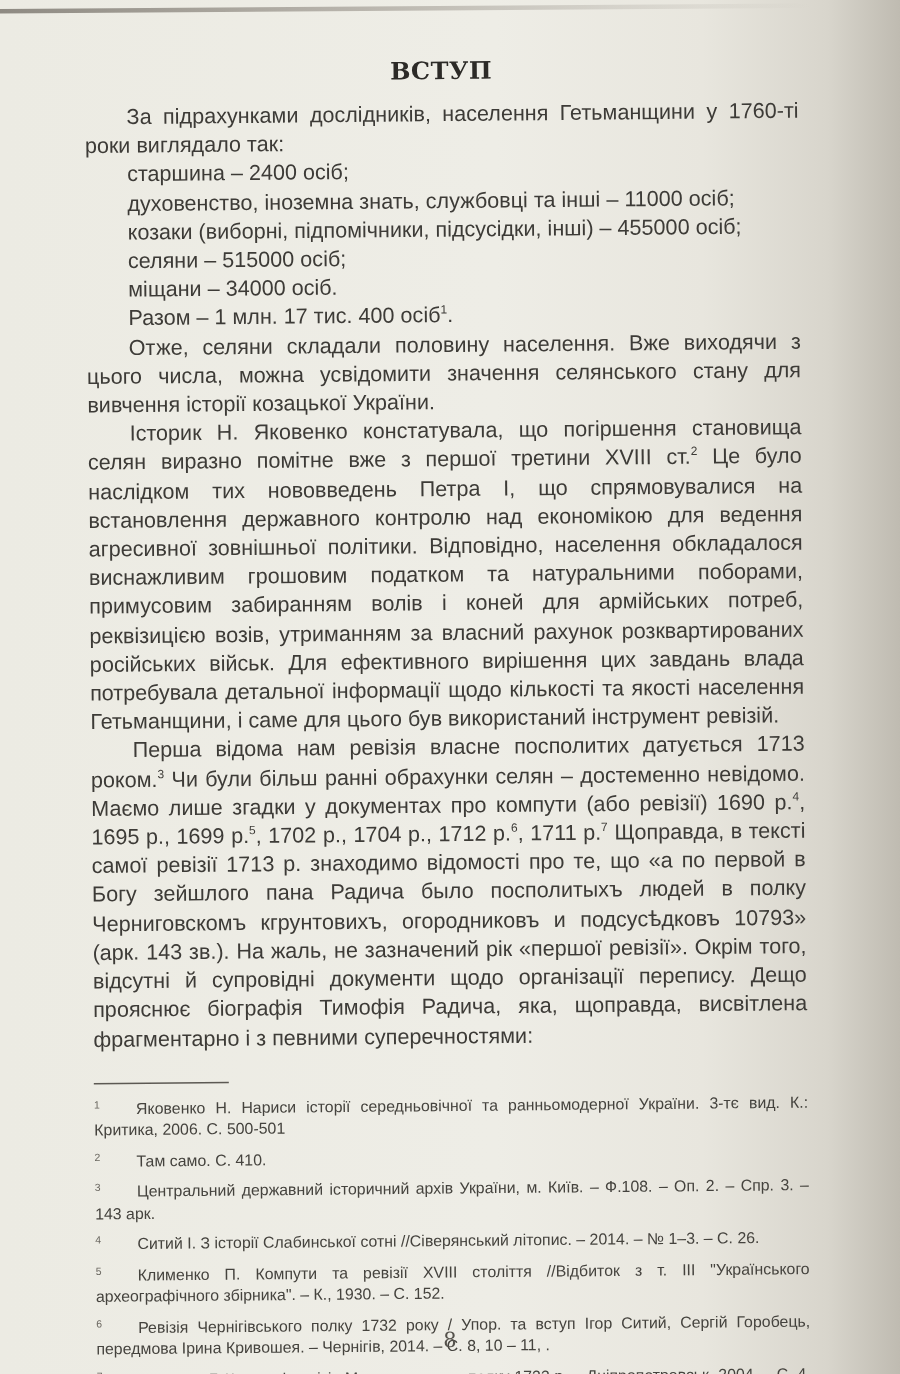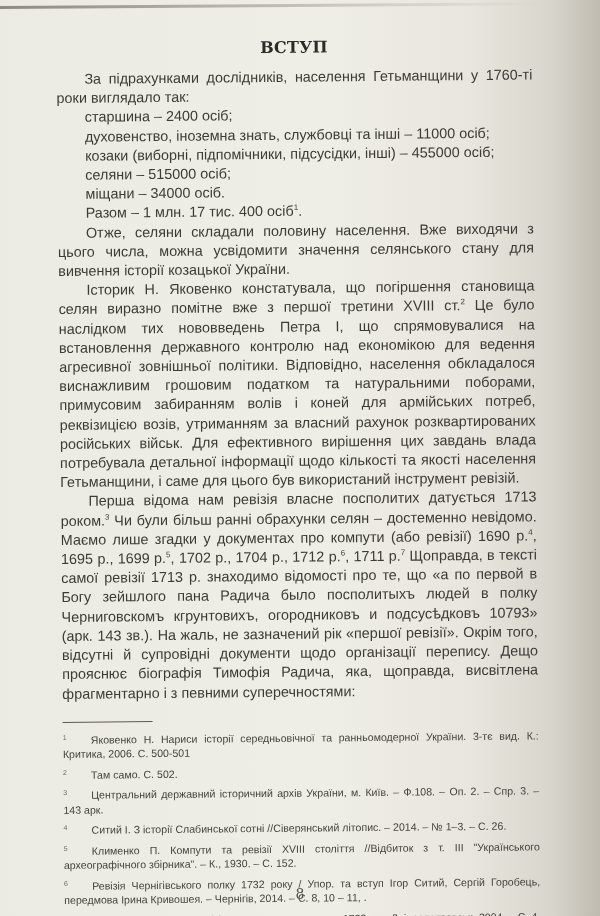--- a/index.html
+++ b/index.html
@@ -121,21 +121,21 @@
 
     <p class="para"><span>Історик Н. Яковенко констатувала, що погіршення становища селян виразно помітне вже з першої третини XVIII ст.</span><sup>2</sup><span> Це було наслідком тих нововведень Петра І, що спрямовувалися на встановлення державного контролю над економікою для ведення агресивної зовнішньої політики. Відповідно, населення обкладалося виснажливим грошовим податком та натуральними поборами, примусовим забиранням волів і коней для армійських потреб, реквізицією возів, утриманням за власний рахунок розквартированих російських військ. Для ефективного вирішення цих завдань влада потребувала детальної інформації щодо кількості та якості населення Гетьманщини, і саме для цього був використаний інструмент ревізій.</span></p>
 
     <p class="para"><span>Перша відома нам ревізія власне посполитих датується 1713 роком.</span><sup>3</sup><span> Чи були більш ранні обрахунки селян – достеменно невідомо. Маємо лише згадки у документах про компути (або ревізії) 1690 р.</span><sup>4</sup><span>, 1695 р., 1699 р.</span><sup>5</sup><span>, 1702 р., 1704 р., 1712 р.</span><sup>6</sup><span>, 1711 р.</span><sup>7</sup><span> Щоправда, в тексті самої ревізії 1713 р. знаходимо відомості про те, що «а по первой в Богу зейшлого пана Радича было посполитыхъ людей в полку Черниговскомъ кгрунтовихъ, огородниковъ и подсусѣдковъ 10793» (арк. 143 зв.). На жаль, не зазначений рік «першої ревізії». Окрім того, відсутні й супровідні документи щодо організації перепису. Дещо прояснює біографія Тимофія Радича, яка, щоправда, висвітлена фрагментарно і з певними суперечностями:</span></p>
   </div>
 
   <div class="fn-rule"></div>
 
   <div class="footnotes">
     <p class="fn"><span class="fn-num">1</span><span>Яковенко Н. Нариси історії середньовічної та ранньомодерної України. 3-тє вид. К.: Критика, 2006. С. 500-501</span></p>
-    <p class="fn"><span class="fn-num">2</span><span>Там само. С. 502.</span></p>
+    <p class="fn"><span class="fn-num">2</span><span>Там само. С. 410.</span></p>
     <p class="fn"><span class="fn-num">3</span><span>Центральний державний історичний архів України, м. Київ. – Ф.108. – Оп. 2. – Спр. 3. – 143 арк.</span></p>
     <p class="fn"><span class="fn-num">4</span><span>Ситий І. З історії Слабинської сотні //Сіверянський літопис. – 2014. – № 1–3. – С. 26.</span></p>
     <p class="fn"><span class="fn-num">5</span><span>Клименко П. Компути та ревізії XVIII століття //Відбиток з т. ІІІ "Українського археографічного збірника". – К., 1930. – С. 152.</span></p>
     <p class="fn"><span class="fn-num">6</span><span>Ревізія Чернігівського полку 1732 року / Упор. та вступ Ігор Ситий, Сергій Горобець, передмова Ірина Кривошея. – Чернігів, 2014. – С. 8, 10 – 11, .</span></p>
     <p class="fn"><span class="fn-num">7</span><span>Швидько Г. Компут і ревізія Миргородського полку 1723 р. – Дніпропетровськ, 2004. – С. 4, 6.</span></p>
   </div>
 </div>
 
 <div class="page-number">8</div>
 

